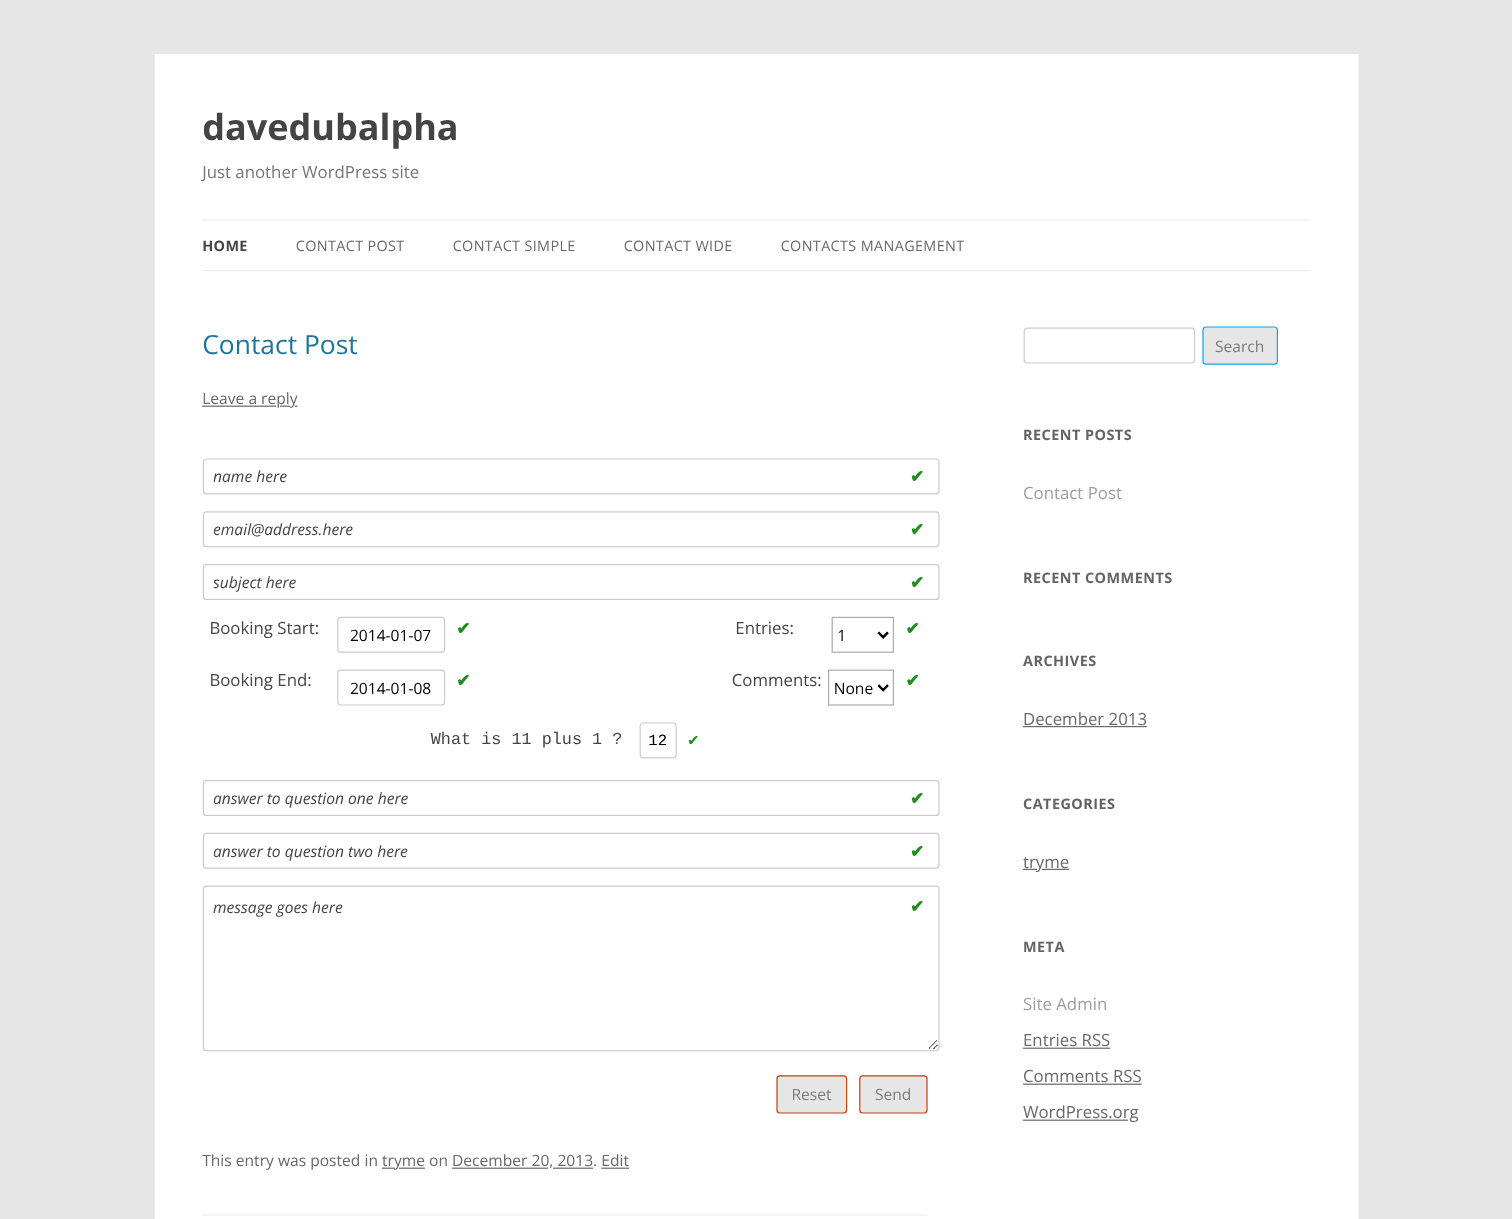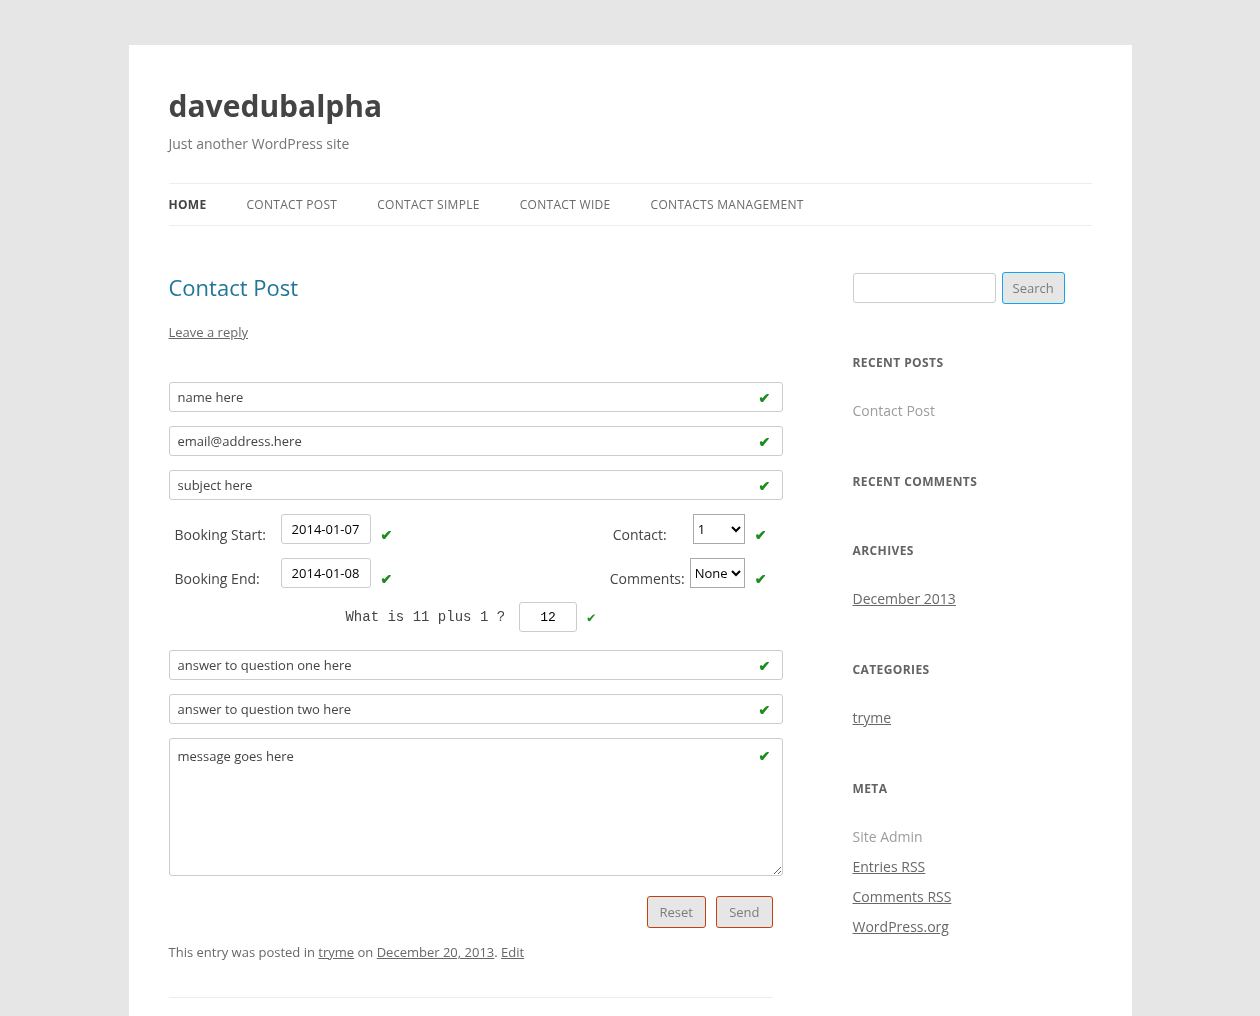--- a/index.html
+++ b/index.html
@@ -62,39 +62,40 @@
   .wide-input {
     flex: 1;
     height: 30px;
     border: 1px solid #ccc;
     border-radius: 3px;
     background: #fff;
     padding: 0 8px;
     font-size: 13px;
     font-family: inherit;
     color: #444;
+    font-style: italic;
   }
   textarea.wide-input {
     height: 138px;
     padding: 8px;
     resize: both;
   }
   .check {
     color: #1e8c1e;
     font-size: 14px;
     margin-left: 10px;
     position: relative;
     font-weight: bold;
   }
   .check.inside {
     margin-left: -24px;
     width: 14px;
   }
   .booking-row {
-    display:flex; align-items:flex-end;
+    display:flex; align-items:flex-start;
     margin-bottom: 14px;
     padding: 0 6px;
   }
   .booking-row .label {
     width: 106px;
     font-size: 14px;
     color: #444;
   }
   .date-field {
     width: 90px;
@@ -122,21 +123,21 @@
   }
   .captcha-row {
     display:flex; align-items:center; justify-content:center;
     margin: 6px 0 18px 0;
     font-family: Liberation Mono, monospace;
   }
   .captcha-row .q {
     font-size: 14px; color:#444; margin-right: 14px;
   }
   .captcha-field {
-    width: 58px; height: 30px;
+    width: 31px; height: 30px;
     border: 1px solid #ccc;
     border-radius: 3px;
     text-align:center;
     font-size: 13px;
     font-family: inherit;
   }
   .btn-row { text-align: right; margin-top: 20px; }
   .btn {
     display:inline-block;
     padding: 6px 12px;
@@ -145,21 +146,21 @@
     background: #e6e6e6;
     border: 1px solid #c2410c;
     border-radius: 3px;
     cursor: pointer;
     font-family: inherit;
     margin-left: 6px;
   }
   .entry-meta {
     font-size: 13px;
     color: #686868;
-    margin-top: 15px;
+    margin-top: 30px;
   }
   .entry-meta a { color: #686868; text-decoration: underline; }
   hr.sep { border:none; border-top: 1px solid #ededed; margin-top: 36px; }
   
   .search-row { display:flex; align-items:center; margin-bottom: 50px; }
   .search-field {
     width: 143px; height: 30px;
     border: 1px solid #ccc; border-radius: 3px;
     background:#fff; padding: 0 6px; font-family: inherit;
   }
@@ -230,21 +231,21 @@
 
         <div class="row">
           <input class="wide-input" value="subject here" style="">
           <span class="check inside">✔</span>
         </div>
 
         <div class="booking-row">
           <span class="label">Booking Start:</span>
           <input class="date-field" value="2014-01-07" style="">
           <span class="check">✔</span>
-          <span class="label2">Contact:</span>
+          <span class="label2">Entries:</span>
           <select class="sel">
             <option>1</option>
           </select>
           <span class="check">✔</span>
         </div>
 
         <div class="booking-row">
           <span class="label">Booking End:</span>
           <input class="date-field" value="2014-01-08" style="">
           <span class="check">✔</span>

